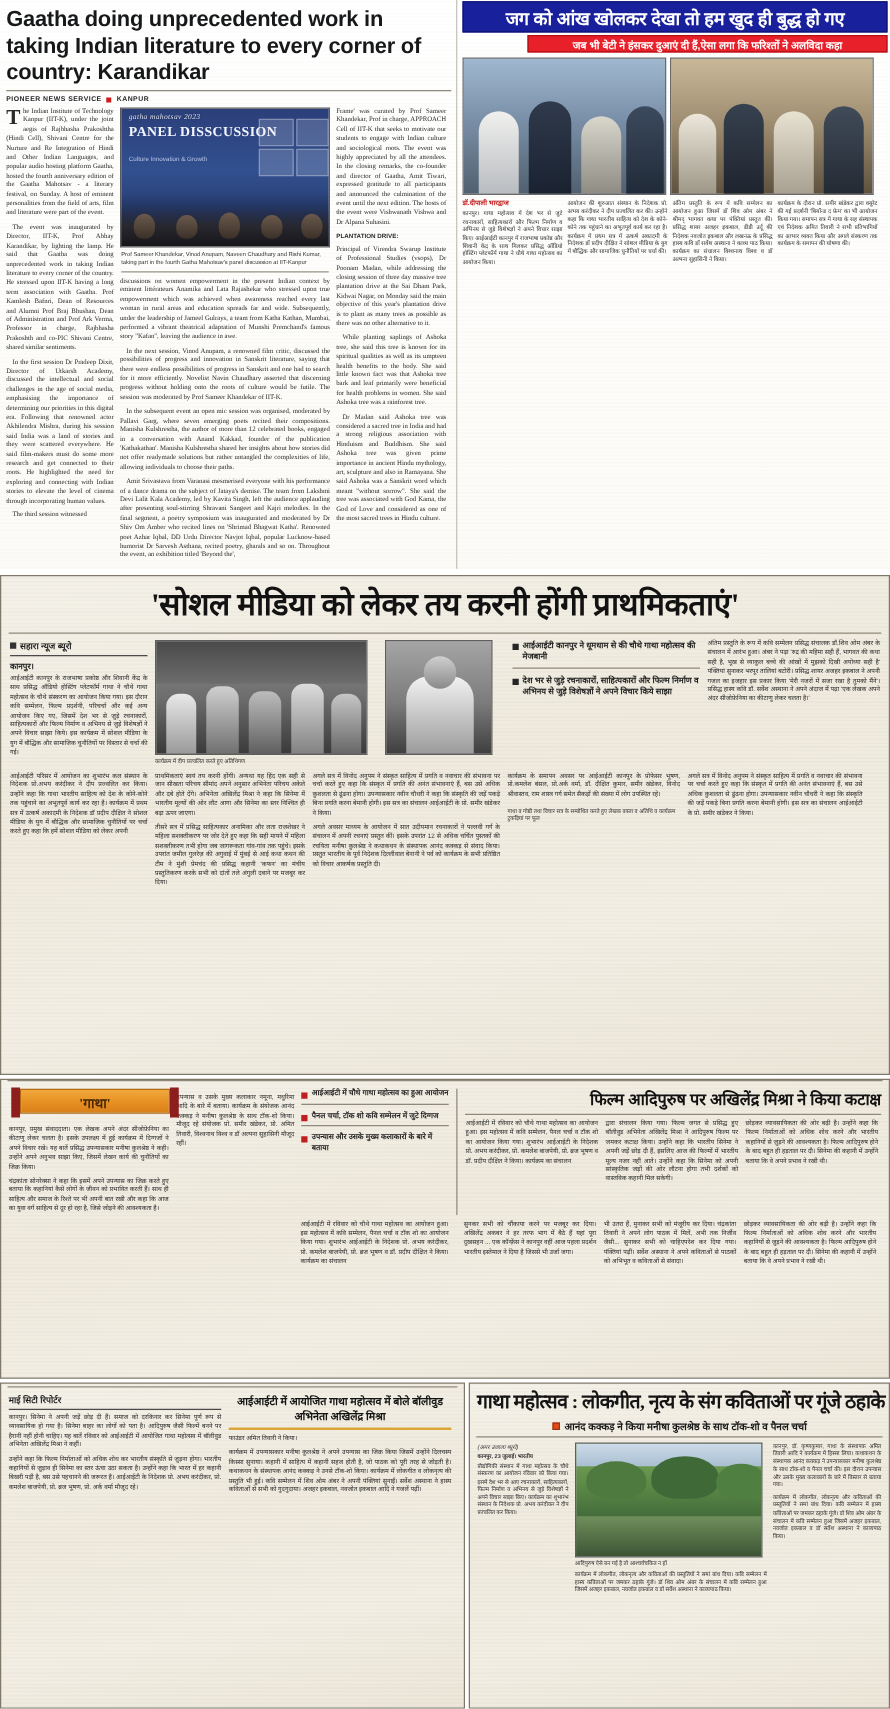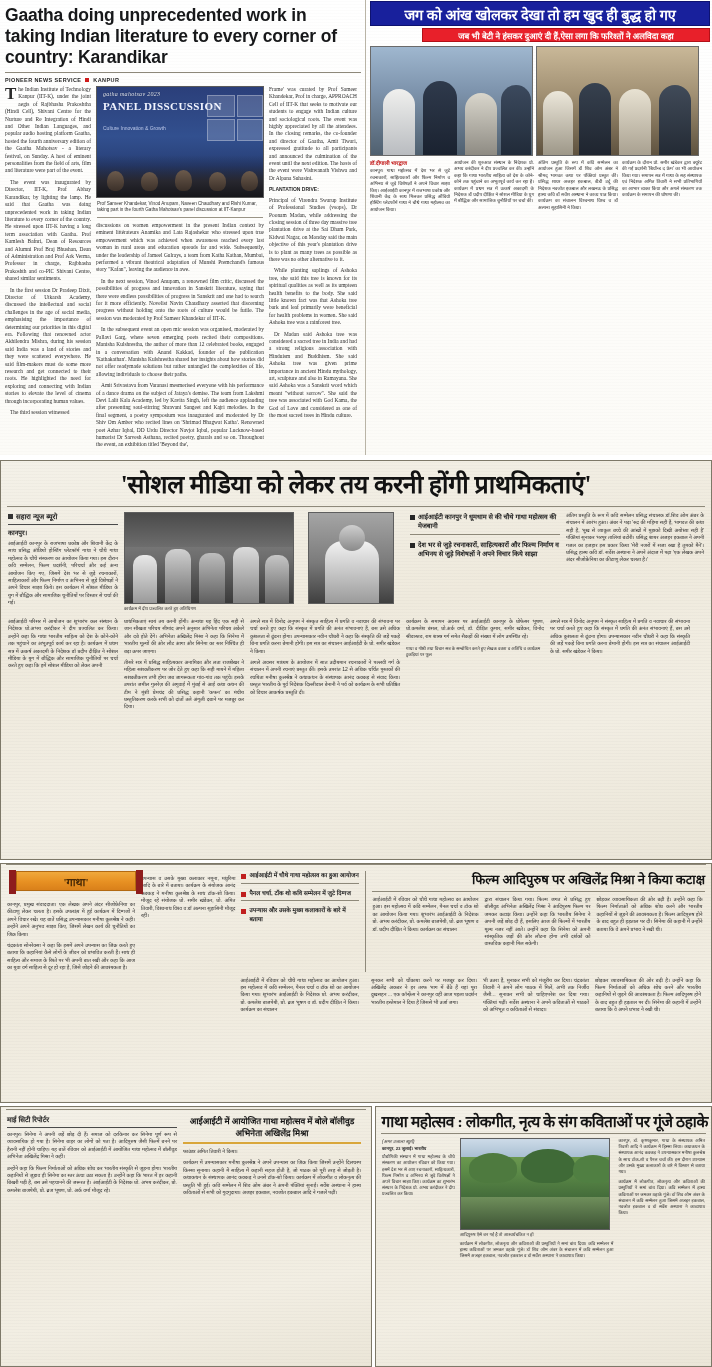--- a/index.html
+++ b/index.html
@@ -471,20 +471,24 @@
         <div class="p4sub">आईआईटी में आयोजित गाथा महोत्सव में बोले बॉलीवुड अभिनेता अखिलेंद्र मिश्रा</div>
         <div class="p4sub-rule"></div>
         <p class="hbody" style="margin:0 0 4px 0">फाउंडर अमित तिवारी ने किया।</p>
         <p class="hbody" style="margin:0">कार्यक्रम में उपन्यासकार मनीषा कुलश्रेष्ठ ने अपने उपन्यास का जिक्र किया जिसमें उन्होंने दिलचस्प किस्सा सुनाया। कहानी में साहित्य में कहानी सहज होती है, जो पाठक को पूरी तरह से जोड़ती है। कथाकथन के संस्थापक आनंद कक्कड़ ने उनसे टॉक-शो किया। कार्यक्रम में लोकगीत व लोकनृत्य की प्रस्तुति भी हुई। कवि सम्मेलन में शिव ओम अंबर ने अपनी पंक्तियां सुनाईं। सर्वेश अस्थाना ने हास्य कविताओं से सभी को गुदगुदाया। अजहर इकबाल, नवजोत इकबाल आदि ने गजलें पढ़ीं।</p>
       </div>
     </div>
   </div>
 
   <div id="panel5" class="newsprint">
     <div class="p5-head">गाथा महोत्सव : लोकगीत, नृत्य के संग कविताओं पर गूंजे ठहाके</div>
+    <div class="p5-sub">
+      <span class="osq"></span>
+      <span>आनंद कक्कड़ ने किया मनीषा कुलश्रेष्ठ के साथ टॉक-शो व पैनल चर्चा</span>
+    </div>
     <div class="p5-rule"></div>
 
     <div class="p5-cols">
       <div style="width:74px">
         <div class="small-ital">(अमर उजाला ब्यूरो)</div>
         <p class="tiny" style="margin:2px 0 0 0;font-weight:700">कानपुर, 23 जुलाई। भारतीय</p>
         <p class="tiny" style="margin:2px 0 0 0">प्रौद्योगिकी संस्थान में गाथा महोत्सव के चौथे संस्करण का आयोजन रविवार को किया गया। इसमें देश भर से आए रचनाकारों, साहित्यकारों, फिल्म निर्माण व अभिनय से जुड़े विशेषज्ञों ने अपने विचार साझा किए। कार्यक्रम का शुभारंभ संस्थान के निदेशक प्रो. अभय करंदीकर ने दीप प्रज्वलित कर किया।</p>
       </div>
 
       <div style="width:156px">

